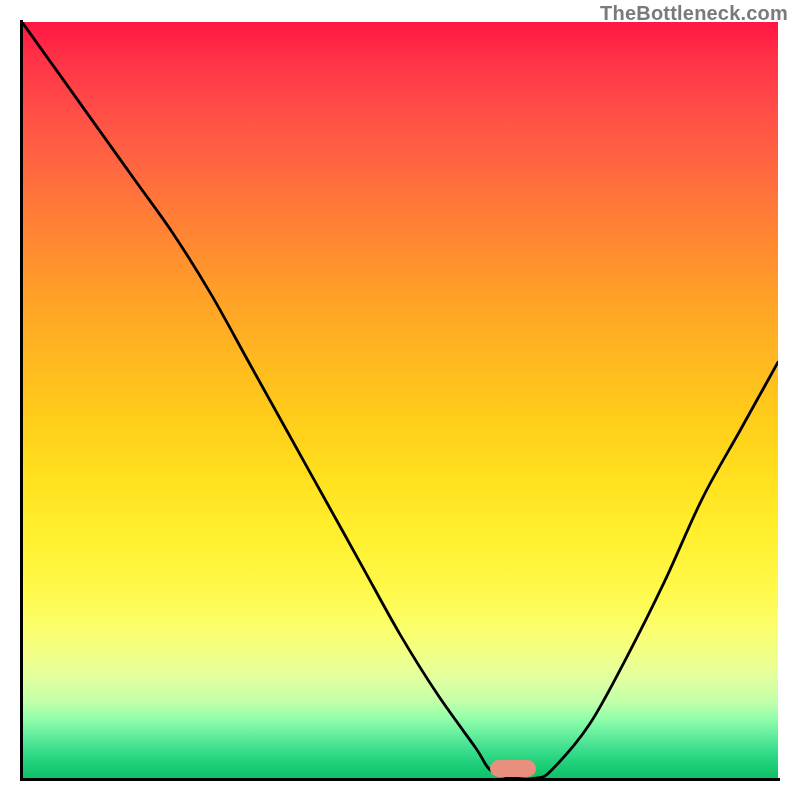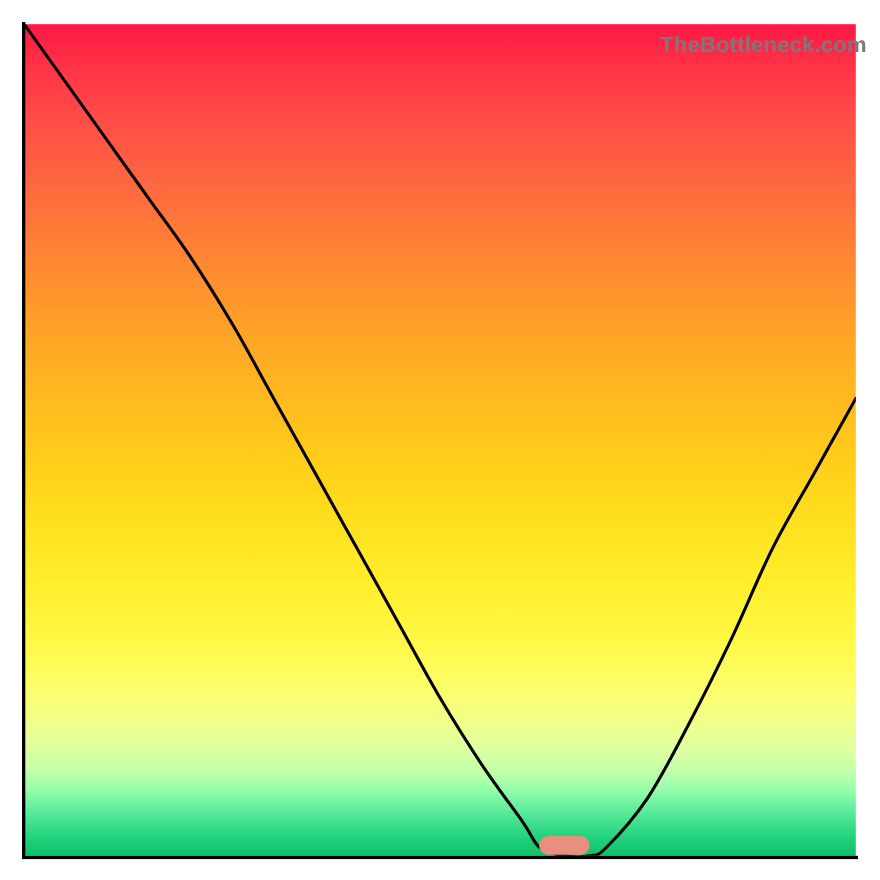--- a/index.html
+++ b/index.html
@@ -47,21 +47,20 @@
   }
   .watermark {
     position: absolute;
     top: 2px;
     right: 12px;
     font-family: Arial, Helvetica, sans-serif;
     font-size: 20px;
     font-weight: 600;
     color: #7a7a7a;
     letter-spacing: 0.2px;
-    margin-top: 28px;
   }
   .curve-svg {
     position: absolute;
     left: 22px;
     top: 22px;
     width: 756px;
     height: 756px;
   }
   .curve-path {
     fill: none;

